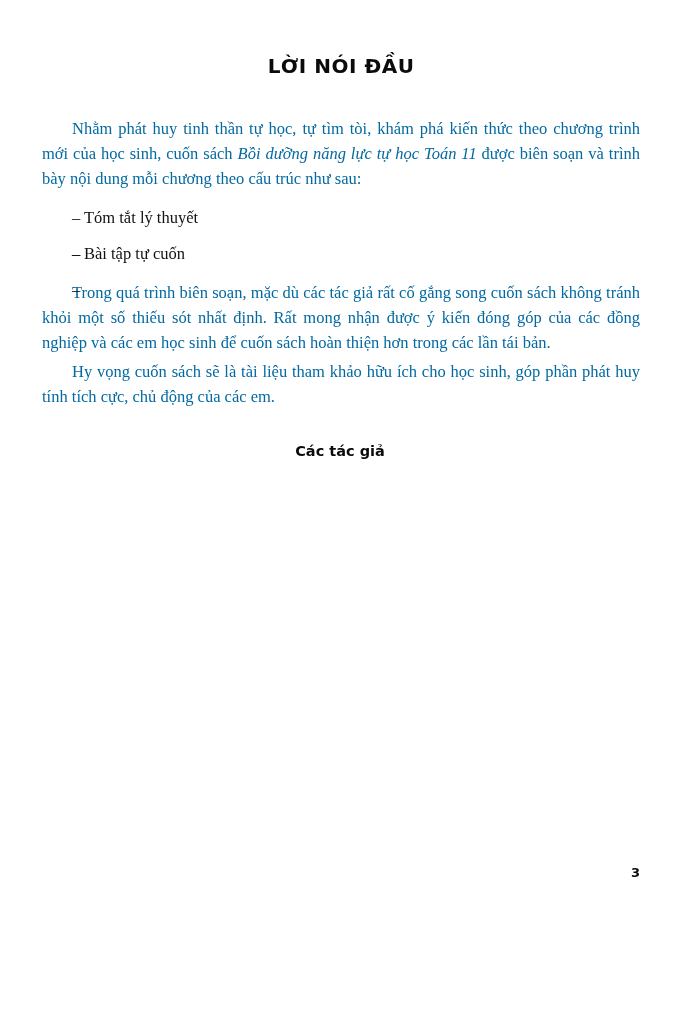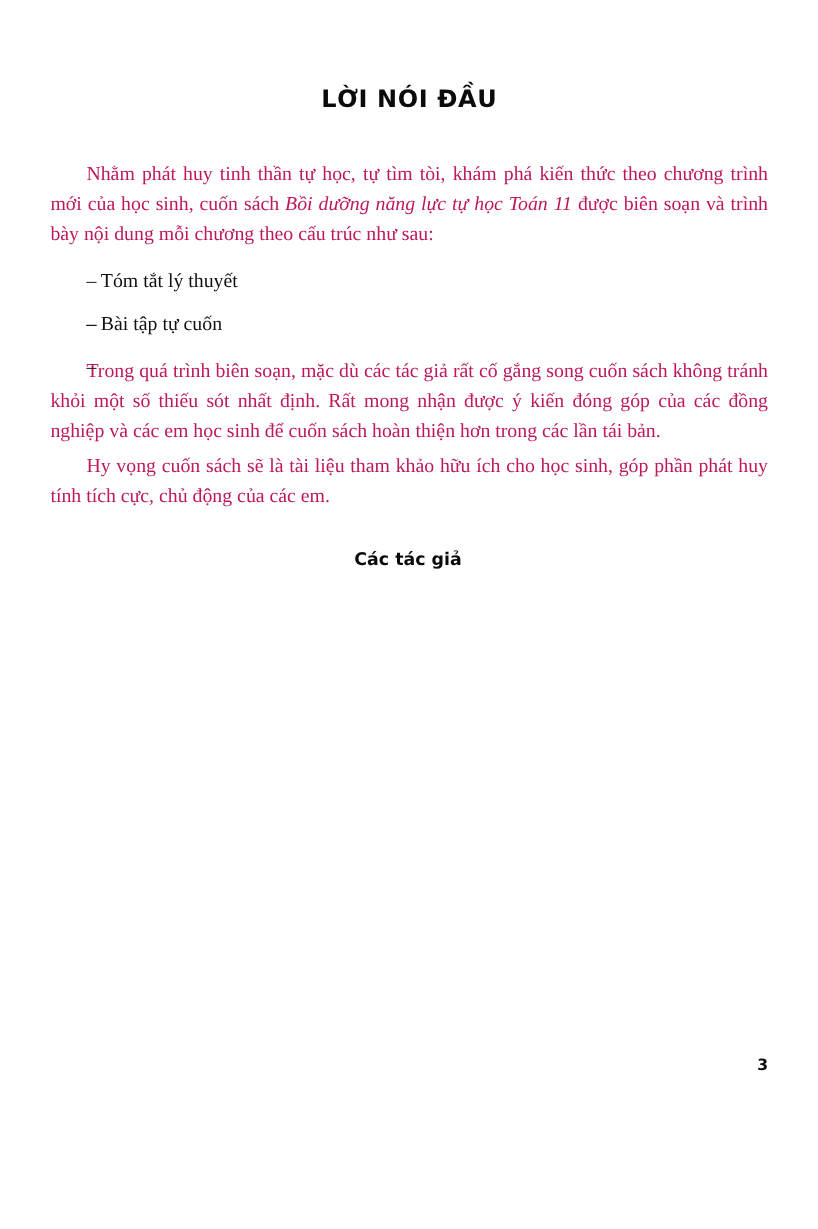--- a/index.html
+++ b/index.html
@@ -10,21 +10,21 @@
   body {
     width: 682px;
     height: 1024px;
     position: relative;
     font-family: "Liberation Serif", serif;
     color: #111111;
     overflow: hidden;
   }
   .page {
     position: absolute;
-    left: 0; top: 16px;
+    left: 0; top: 0;
     width: 682px;
     height: 936px;
     box-sizing: border-box;
     padding: 44px 42px 30px 42px;
   }
   .page-title {
     text-align: center;
     font-family: "DejaVu Sans", sans-serif;
     font-weight: bold;
     font-size: 20px;
@@ -34,21 +34,21 @@
   }
   .body-block {
     margin-top: 38px;
   }
   p.para {
     margin: 0 0 1px 0;
     font-size: 16.5px;
     line-height: 25px;
     text-align: justify;
     text-justify: inter-word;
-    color: #be185d;
+    color: #0369a1;
   }
   p.para.indent {
     text-indent: 30px;
   }
   p.para + p.para {
     margin-top: 4px;
   }
   .spaced {
     margin-top: 14px !important;
   }

